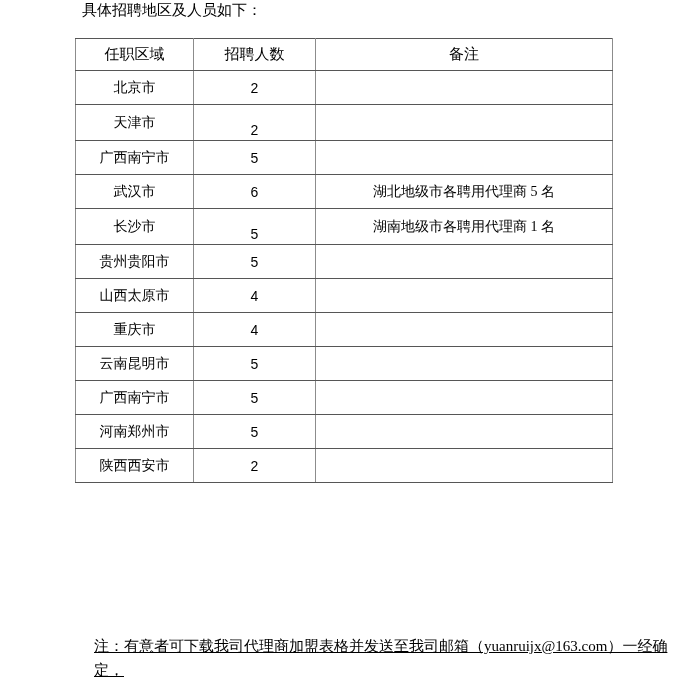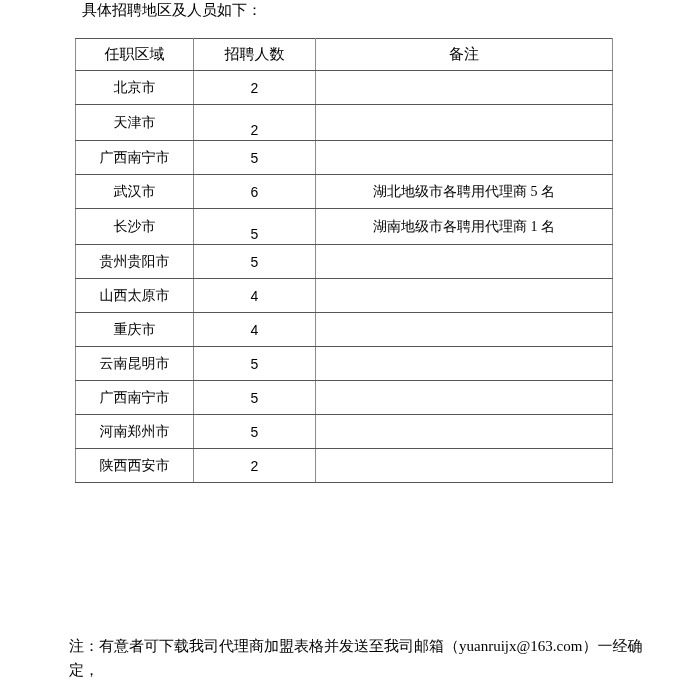--- a/index.html
+++ b/index.html
@@ -59,26 +59,27 @@
     font-size: 15px;
   }
   
   .recruit-table tbody tr:nth-child(2) .count-cell,
   .recruit-table tbody tr:nth-child(5) .count-cell {
     vertical-align: bottom;
     padding-bottom: 2px;
   }
   .footer-note {
     position: absolute;
-    left: 69px;
+    left: 94px;
     top: 634px;
     margin: 0;
     width: 580px;
     font-size: 15px;
     line-height: 24px;
+    text-decoration: underline;
   }
 </style>
 </head>
 <body>
 
 <div class="page">
 
   <p class="intro-text">具体招聘地区及人员如下：</p>
 
   <table class="recruit-table">

